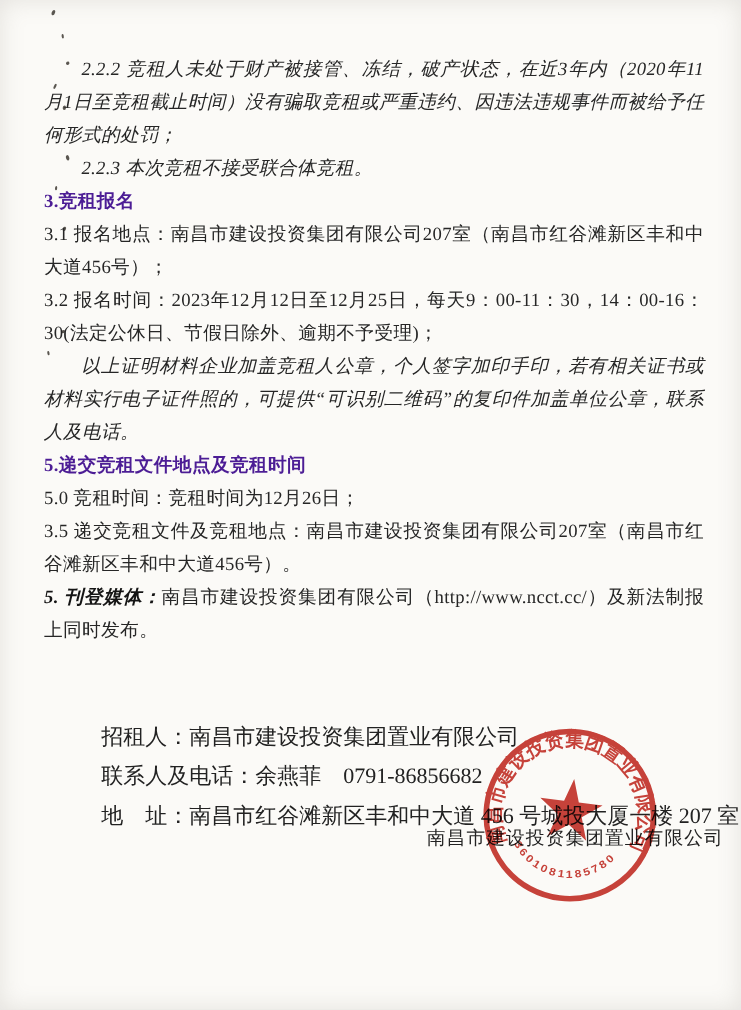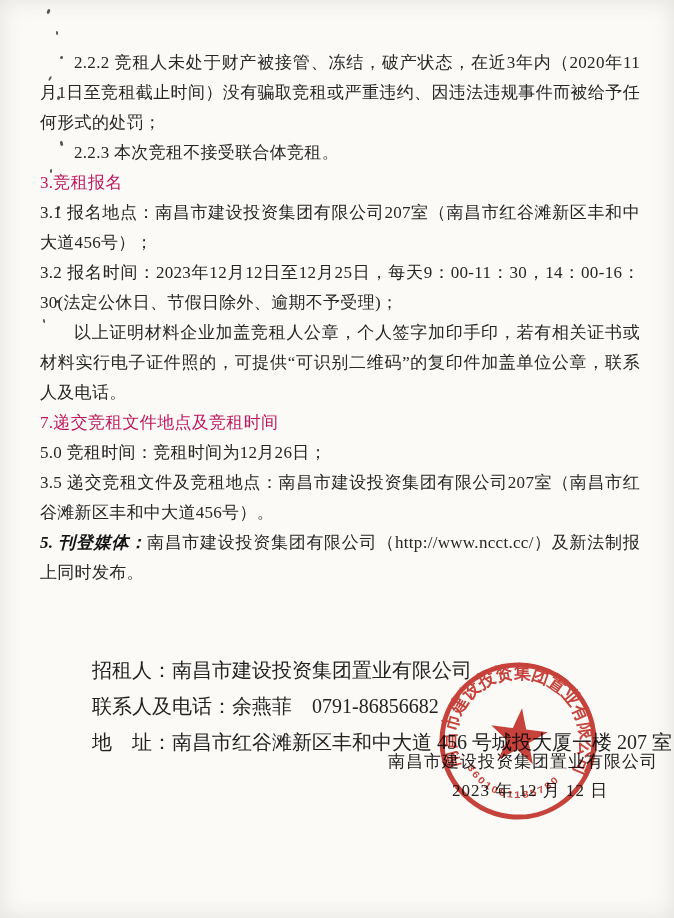--- a/index.html
+++ b/index.html
@@ -17,22 +17,22 @@
     color:#262626;
   }
   .content{
     position:absolute;
     left:40px;top:48px;width:600px;
     font-size:17px;line-height:30px;
     text-align:justify;
     letter-spacing:.3px;
   }
   .content p{margin:0;}
-  .indent{text-indent:2em;}
-  .heading{font-weight:normal;color:#be185d;}
+  .indent{text-indent:2em;font-style:italic;}
+  .heading{font-weight:bold;color:#4c1d95;}
   .lead-bold{font-weight:bold;color:#141414;font-style:italic;}
   .footer-block{
     position:absolute;
     left:92px;top:652px;
     font-size:20px;line-height:36px;
     color:#222;
     white-space:nowrap;
   }
   .sig-company{
     position:absolute;left:388px;top:750px;
@@ -82,34 +82,33 @@
   <i class="speck"></i>
   <i class="speck"></i>
 
   <div class="content">
     <p class="indent">2.2.2 竞租人未处于财产被接管、冻结，破产状态，在近3年内（2020年11月1日至竞租截止时间）没有骗取竞租或严重违约、因违法违规事件而被给予任何形式的处罚；</p>
     <p class="indent">2.2.3 本次竞租不接受联合体竞租。</p>
     <p class="heading">3.竞租报名</p>
     <p>3.1 报名地点：南昌市建设投资集团有限公司207室（南昌市红谷滩新区丰和中大道456号）；</p>
     <p>3.2 报名时间：2023年12月12日至12月25日，每天9：00-11：30，14：00-16：30(法定公休日、节假日除外、逾期不予受理)；</p>
     <p class="indent">以上证明材料企业加盖竞租人公章，个人签字加印手印，若有相关证书或材料实行电子证件照的，可提供“可识别二维码”的复印件加盖单位公章，联系人及电话。</p>
-    <p class="heading">7.递交竞租文件地点及竞租时间</p>
+    <p class="heading">5.递交竞租文件地点及竞租时间</p>
     <p>5.0 竞租时间：竞租时间为12月26日；</p>
     <p>3.5 递交竞租文件及竞租地点：南昌市建设投资集团有限公司207室（南昌市红谷滩新区丰和中大道456号）。</p>
     <p><span class="lead-bold">5. 刊登媒体：</span><span>南昌市建设投资集团有限公司（http://www.ncct.cc/）及新法制报上同时发布。</span></p>
   </div>
 
   <div class="footer-block">
     <div>招租人：南昌市建设投资集团置业有限公司</div>
     <div>联系人及电话：余燕菲　0791-86856682</div>
     <div>地　址：南昌市红谷滩新区丰和中大道 456 号城投大厦一楼 207 室</div>
   </div>
 
   <div class="sig-company">南昌市建设投资集团置业有限公司</div>
-  <div class="sig-date">2023 年 12 月 12 日</div>
 
   <svg class="stamp" viewBox="0 0 172 176" xmlns="http://www.w3.org/2000/svg">
     <defs>
       <path id="arcName" d="M 31.4 119.5 A 63 63 0 1 1 140.6 119.5" fill="none"></path>
       <path id="arcSerial" d="M 36.6 116.5 A 57 57 0 0 0 135.4 116.5" fill="none"></path>
     </defs>
     <g transform="rotate(7 86 88)" fill="#c5332b">
       <circle cx="86" cy="88" r="76" fill="none" stroke="#c5332b" stroke-width="5"></circle>
       <text font-size="19" font-weight="bold" fill="#c5332b">
         <textPath href="#arcName" startOffset="0" textLength="256" lengthAdjust="spacingAndGlyphs">南昌市建设投资集团置业有限公司</textPath>

